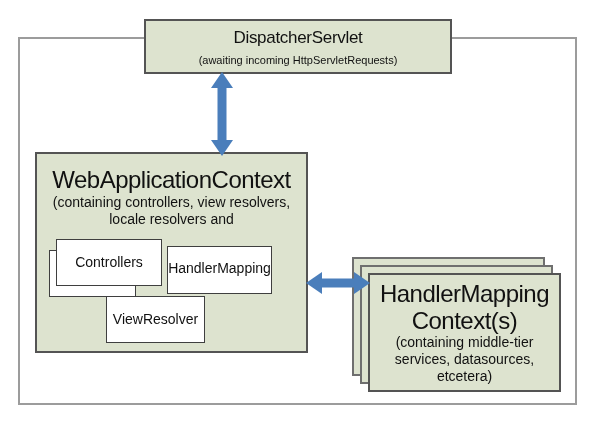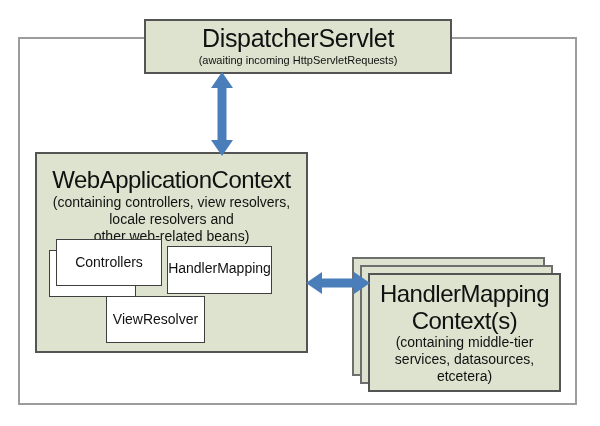--- a/index.html
+++ b/index.html
@@ -12,21 +12,21 @@
     border:2px solid #9c9c9c;background:transparent;z-index:1;
   }
   .greenbox{
     position:absolute;background:#dde3cf;border:2px solid #545454;
     box-sizing:border-box;text-align:center;
   }
   .whitebox{
     position:absolute;background:#ffffff;border:1px solid #3f3f3f;
     box-sizing:border-box;text-align:center;overflow:hidden;
   }
-  .title-lg{font-size:25px;line-height:28px;letter-spacing:-0.3px;white-space:nowrap;}
+  .title-lg{font-size:17px;line-height:28px;letter-spacing:-0.3px;white-space:nowrap;}
   .title-md{font-size:24px;line-height:28px;letter-spacing:-0.5px;white-space:nowrap;}
   .subtitle{font-size:11px;line-height:17px;white-space:nowrap;}
   .subtitle-md{font-size:14px;line-height:17px;white-space:nowrap;}
   .beanlabel{font-size:14px;white-space:nowrap;}
   #dispatcher{left:144px;top:19px;width:308px;height:55px;z-index:2;padding-top:3px;}
   #wac{left:35px;top:152px;width:273px;height:201px;z-index:2;padding-top:12px;}
   #controllers-back{left:49px;top:250px;width:87px;height:47px;z-index:4;}
   #controllers-front{left:56px;top:239px;width:106px;height:47px;z-index:5;line-height:45px;}
   #handlermapping{left:167px;top:246px;width:105px;height:48px;z-index:4;line-height:43px;}
   #viewresolver{left:106px;top:296px;width:99px;height:47px;z-index:3;line-height:45px;}
@@ -46,21 +46,20 @@
 
   <div id="dispatcher" class="greenbox">
     <div class="title-lg">DispatcherServlet</div>
     <div class="subtitle">(awaiting incoming HttpServletRequests)</div>
   </div>
 
   <div id="wac" class="greenbox">
     <div class="title-md">WebApplicationContext</div>
     <div class="subtitle-md">(containing controllers, view resolvers,</div>
     <div class="subtitle-md">locale resolvers and</div>
-    <div class="subtitle-md">other web-related beans)</div>
   </div>
 
   <div id="controllers-back" class="whitebox"></div>
   <div id="controllers-front" class="whitebox beanlabel">Controllers</div>
   <div id="handlermapping" class="whitebox beanlabel">HandlerMapping</div>
   <div id="viewresolver" class="whitebox beanlabel">ViewResolver</div>
 
   <div id="stack-rear" class="greenbox stackbox"></div>
   <div id="stack-mid" class="greenbox stackbox"></div>
   <div id="stack-front" class="greenbox stackbox">

